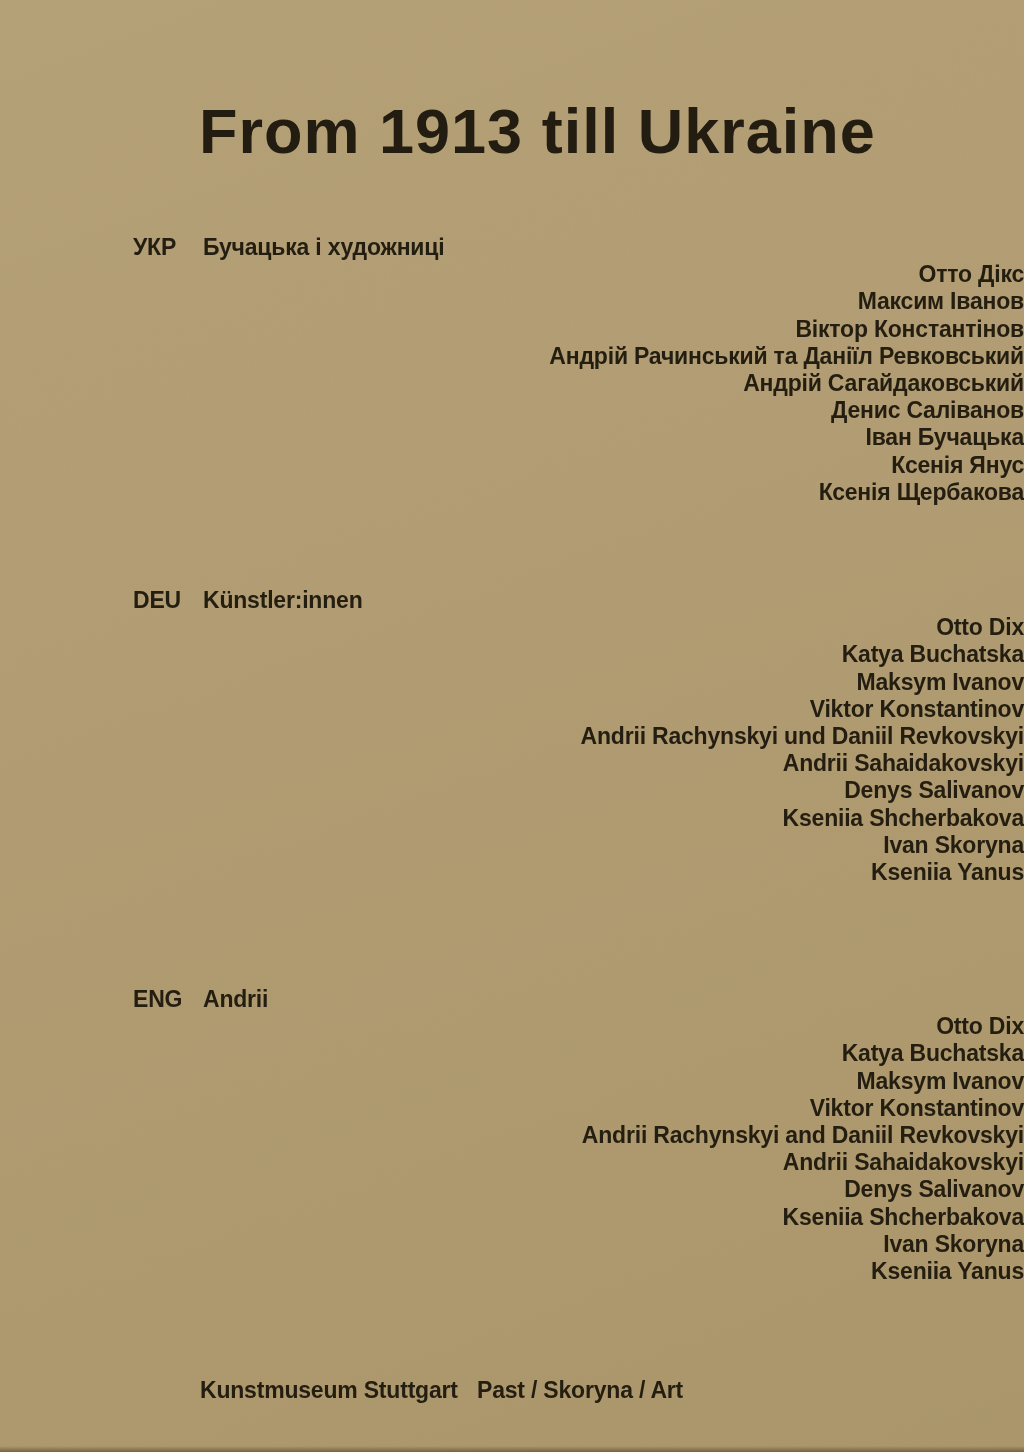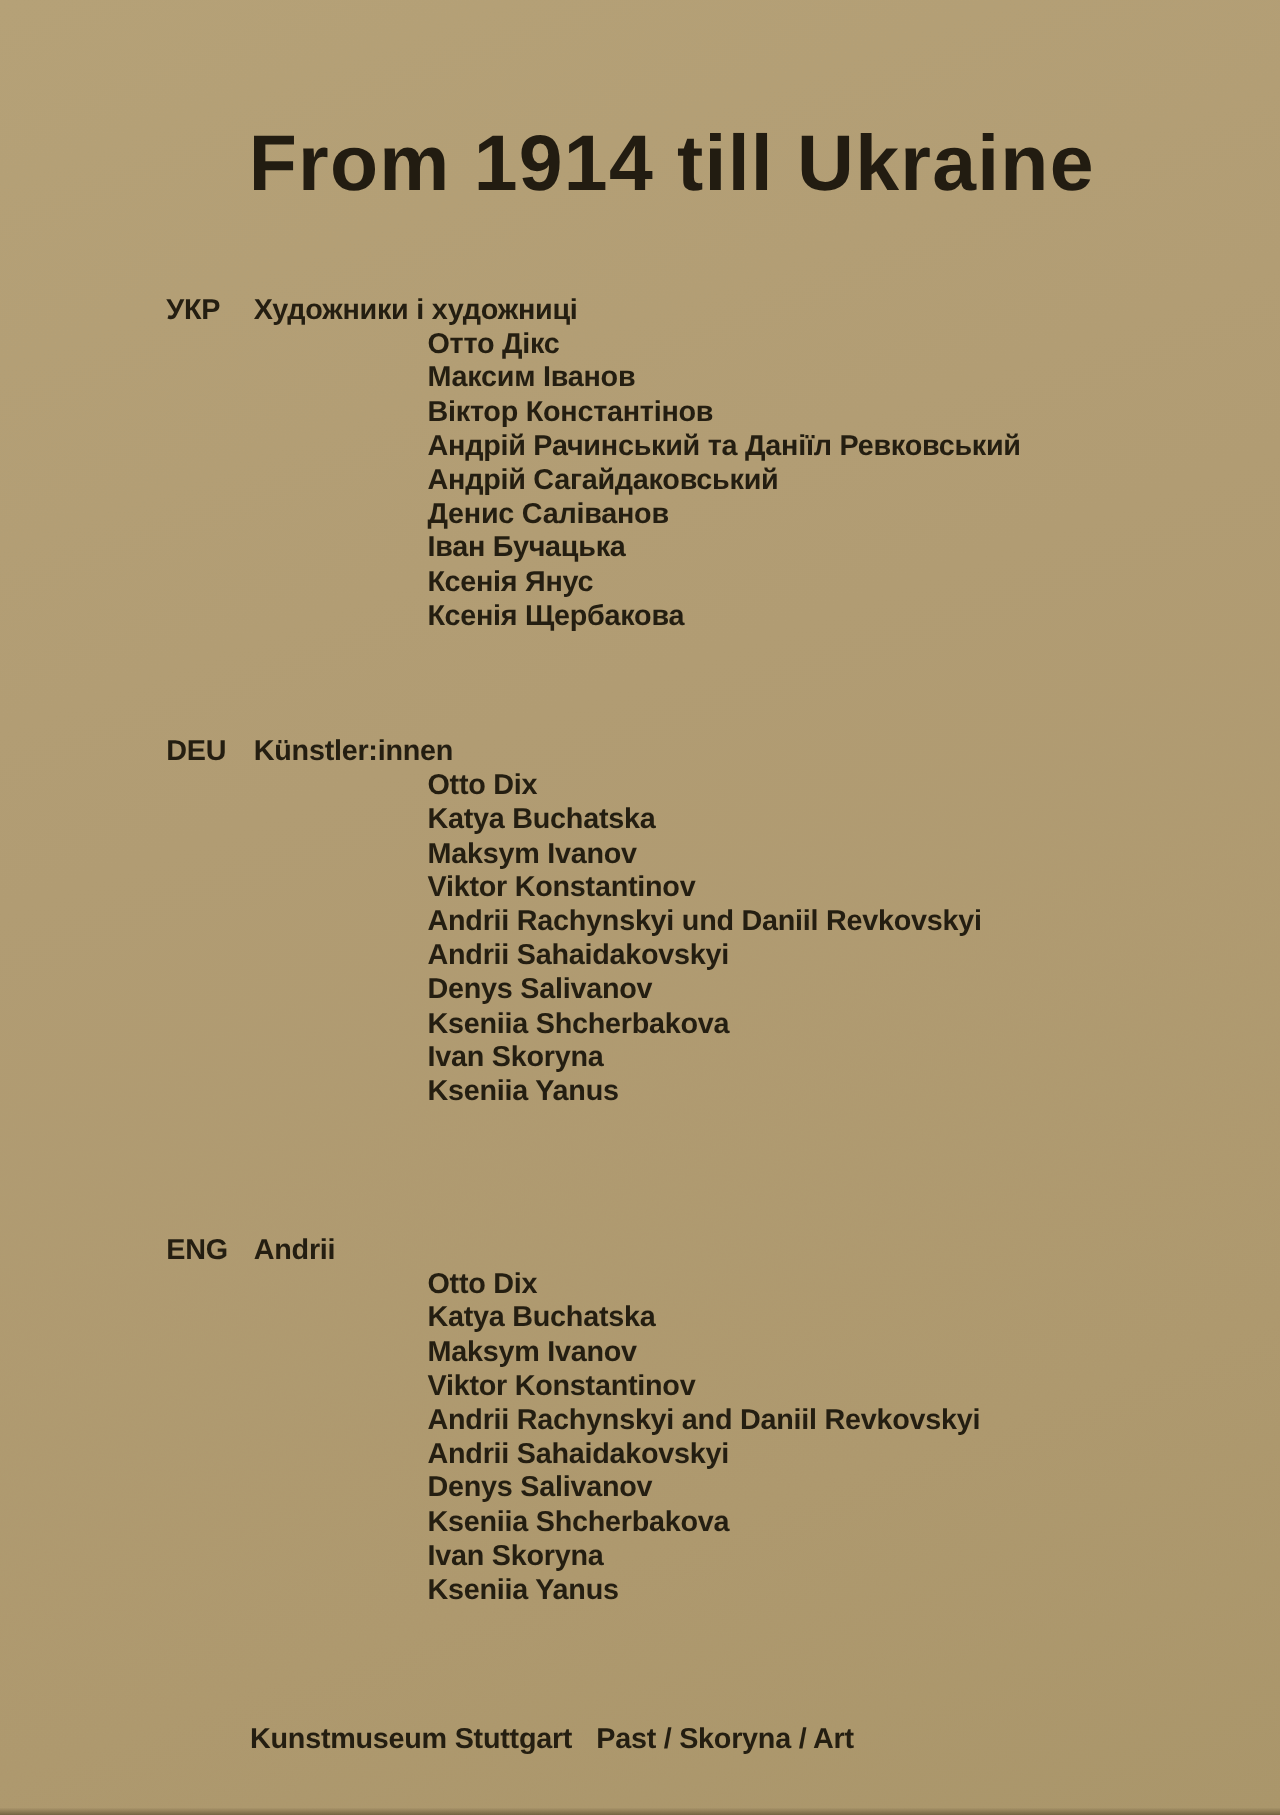--- a/index.html
+++ b/index.html
@@ -37,20 +37,21 @@
   }
   .lang-section {
     position: absolute;
     left: 0;
     width: 1024px;
     font-size: 23px;
     line-height: 27.2px;
     font-weight: 700;
     letter-spacing: -0.2px;
     color: #241e11;
+    text-align: right;
   }
   .sec-ukr { top: 234px; }
   .sec-deu { top: 587px; }
   .sec-eng { top: 945px; margin-top: 41px; }
   .lang-code    { position: absolute; left: 133px; top: 0; white-space: nowrap; }
   .sec-heading  { position: absolute; left: 203px; top: 0; white-space: nowrap; }
   .artist-list  { padding-top: 27.2px; margin-left: 342px; }
   .artist       { white-space: nowrap; }
   .footer {
     position: absolute;
@@ -82,25 +83,25 @@
     <filter id="paperNoise">
       <feTurbulence type="fractalNoise" baseFrequency="0.82" numOctaves="2" stitchTiles="stitch" result="n"></feTurbulence>
       <feColorMatrix in="n" type="matrix" values="0 0 0 0 0.42
                 0 0 0 0 0.35
                 0 0 0 0 0.20
                 0 0 0 0.16 0"></feColorMatrix>
     </filter>
     <rect width="100%" height="100%" filter="url(#paperNoise)"></rect>
   </svg>
 
-  <h1 class="title">From 1914 till Ukraine</h1>
+  <h1 class="title">From 1913 till Ukraine</h1>
 
   <section class="lang-section sec-ukr">
     <span class="lang-code">УКР</span>
-    <span class="sec-heading">Художники і художниці</span>
+    <span class="sec-heading">Бучацька і художниці</span>
     <div class="artist-list">
         <div class="artist">Отто Дікс</div>
         <div class="artist">Максим Іванов</div>
         <div class="artist">Віктор Константінов</div>
         <div class="artist">Андрій Рачинський та Даніїл Ревковський</div>
         <div class="artist">Андрій Сагайдаковський</div>
         <div class="artist">Денис Саліванов</div>
         <div class="artist">Іван Бучацька</div>
         <div class="artist">Ксенія Янус</div>
         <div class="artist">Ксенія Щербакова</div>

